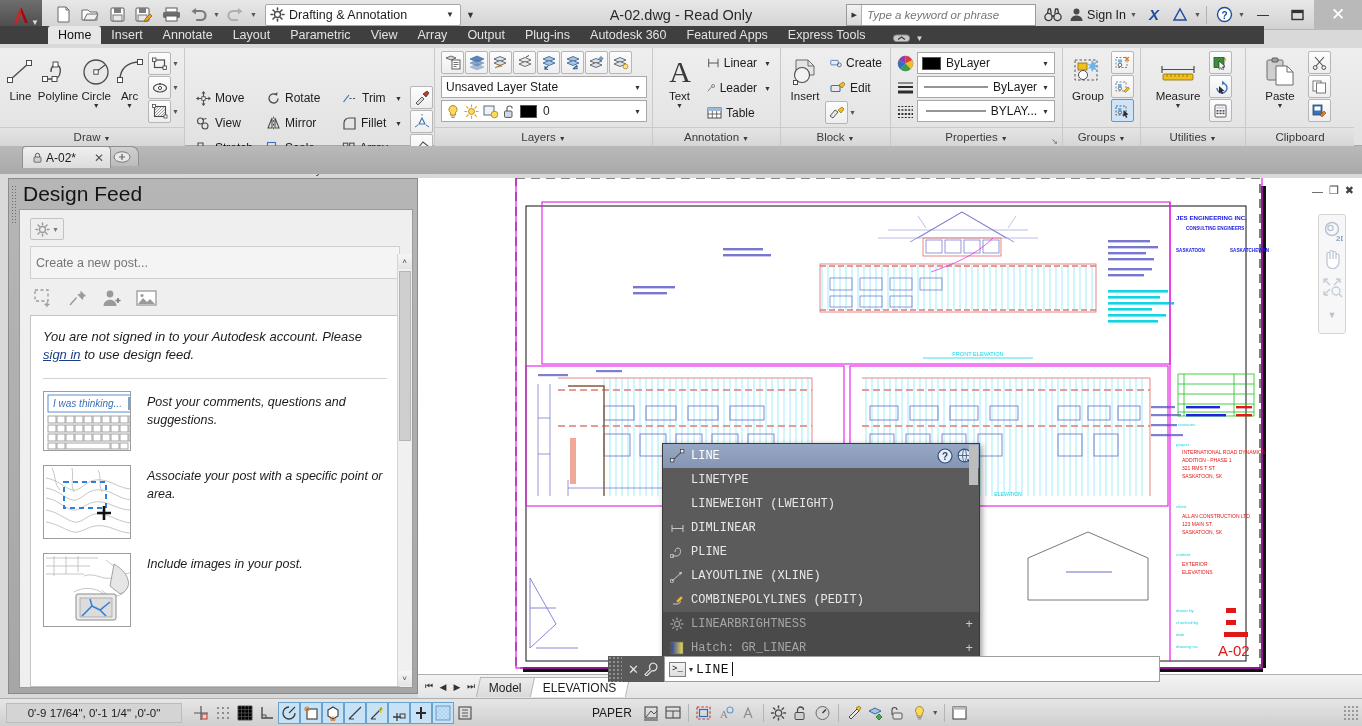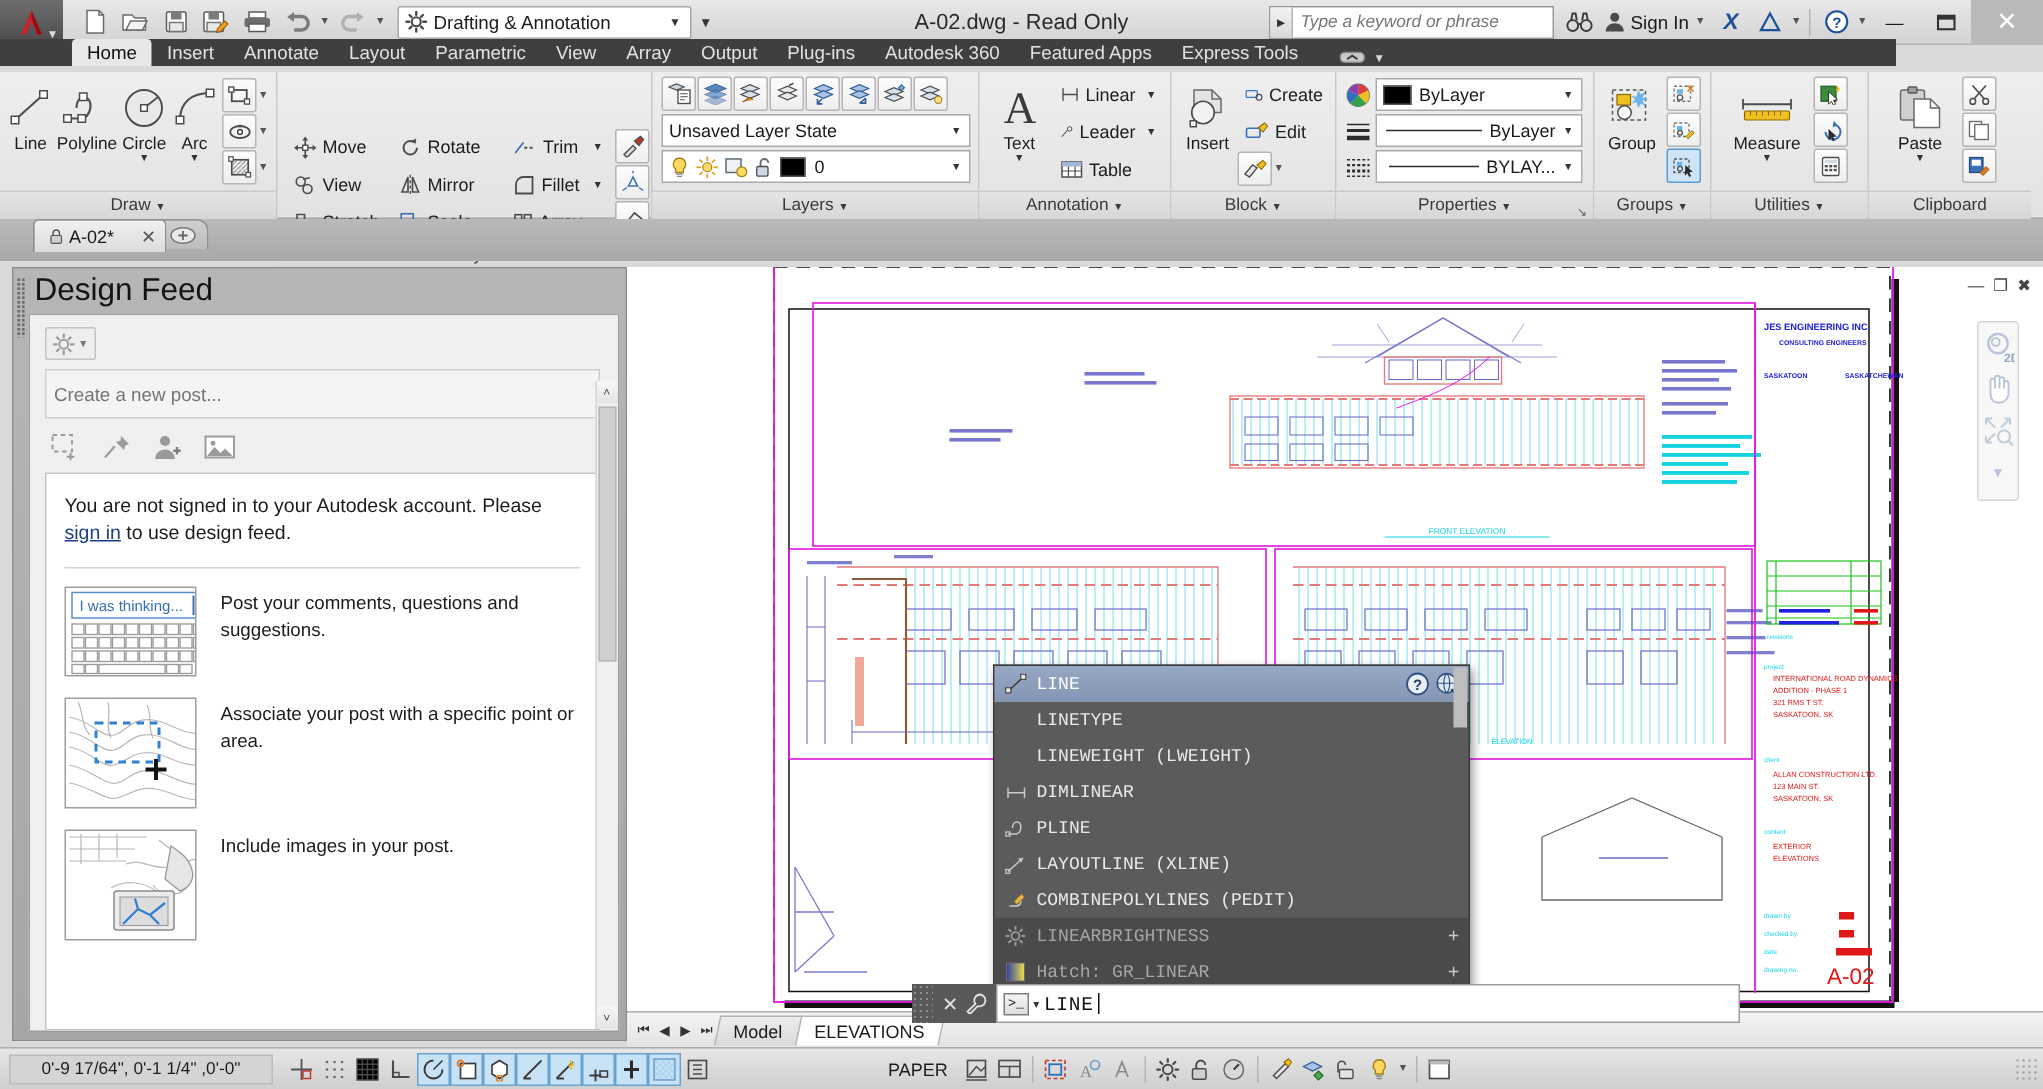--- a/index.html
+++ b/index.html
@@ -168,21 +168,21 @@
     display:flex; align-items:center; padding-left:5px;
   }
   .newpost input {
     border:0; outline:0; background:transparent; width:100%; font-size:12.5px; color:#9a9a9a;
     font-family:"Liberation Sans",sans-serif;
   }
   .post-icons { display:flex; align-items:center; gap:14px; padding:10px 0 8px 14px; }
   .pic { cursor:pointer; }
   .feed-card {
     margin:0 12px 0 10px; background:#fff; border:1px solid #c4c4c4;
-    padding:12px 12px 4px 12px; flex:1; overflow:hidden;
+    padding:12px 12px 4px 12px; flex:1; overflow:hidden;font-style:italic;
   }
   .feed-msg { font-size:13px; line-height:18px; color:#1c1c1c; }
   .feed-msg a { color:#1b3f86; text-decoration:underline; cursor:pointer; }
   .feed-hr { height:1px; background:#d2d2d2; margin:14px 0 12px 0; }
   .feed-item { display:flex; gap:16px; margin-bottom:14px; }
   .thumb { width:88px; height:60px; border:1px solid #9d9d9d; background:#fff; flex:none; position:relative; overflow:hidden; }
   .thumb.t2 { height:74px; }
   .feed-item .ftxt { font-size:12.5px; line-height:18px; color:#1c1c1c; padding-top:2px; }
   .feed-scroll {
     position:absolute; right:1px; top:44px; bottom:1px; width:14px; background:#f0f0f0;

